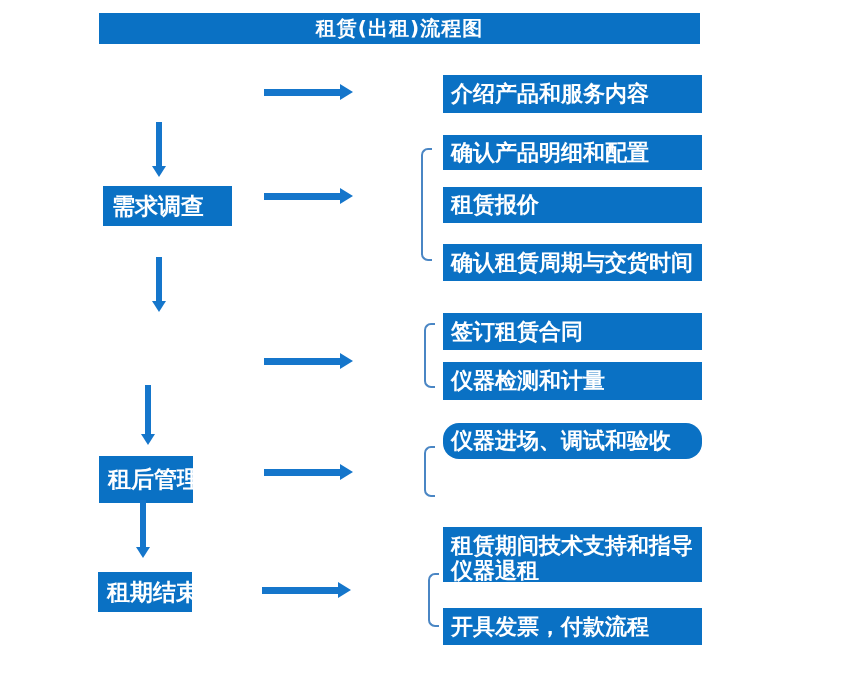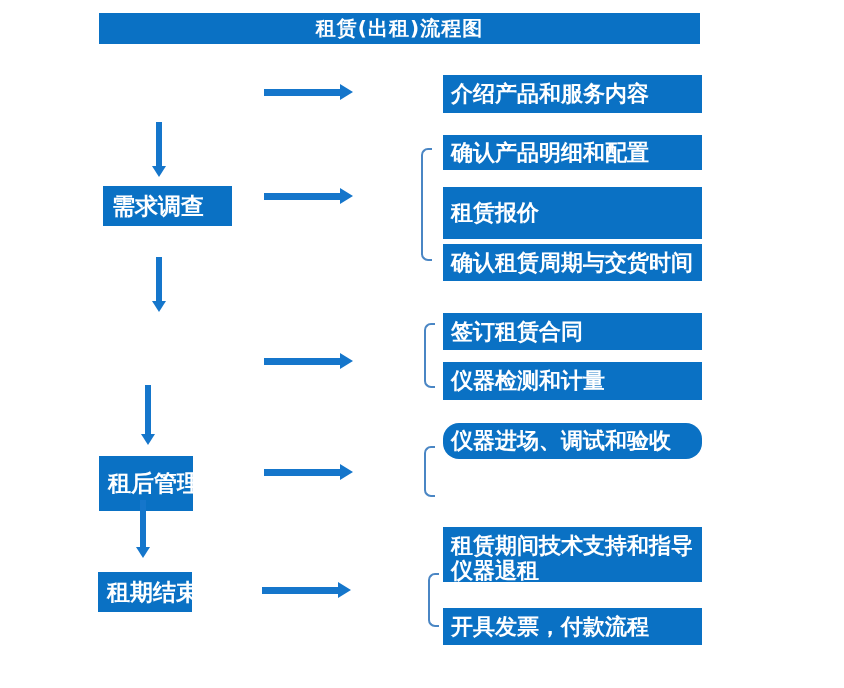--- a/index.html
+++ b/index.html
@@ -85,21 +85,21 @@
   }
 </style>
 </head>
 <body>
 
 <div class="canvas">
 
   <div class="box title-bar" style="left:99px;top:13px;width:601px;height:31px;">租赁(出租)流程图</div>
 
   <div class="box stage" style="left:103px;top:186px;width:129px;height:40px;">需求调查</div>
-  <div class="box stage" style="left:99px;top:456px;width:94px;height:55px;">租后管理</div>
+  <div class="box stage" style="left:99px;top:456px;width:94px;height:47px;">租后管理</div>
   <div class="box stage" style="left:98px;top:572px;width:94px;height:40px;">租期结束</div>
 
   <div class="v-arrow" style="left:151px;top:122px;height:55px;">
     <div class="v-shaft"></div>
     <div class="v-head"></div>
   </div>
   <div class="v-arrow" style="left:151px;top:257px;height:55px;">
     <div class="v-shaft"></div>
     <div class="v-head"></div>
   </div>
@@ -134,21 +134,21 @@
   </div>
 
   <div class="bracket" style="left:421px;top:148px;height:113px;"></div>
   <div class="bracket" style="left:424px;top:323px;height:65px;"></div>
   <div class="bracket" style="left:424px;top:446px;height:51px;"></div>
   <div class="bracket" style="left:428px;top:573px;height:54px;"></div>
 
   <div class="box output" style="left:443px;top:75px;width:259px;height:38px;text-align:right;">介绍产品和服务内容</div>
 
   <div class="box output" style="left:443px;top:135px;width:259px;height:35px;">确认产品明细和配置</div>
-  <div class="box output" style="left:443px;top:187px;width:259px;height:52px;">租赁报价</div>
+  <div class="box output" style="left:443px;top:187px;width:259px;height:36px;">租赁报价</div>
   <div class="box output" style="left:443px;top:244px;width:259px;height:37px;">确认租赁周期与交货时间</div>
 
   <div class="box output" style="left:443px;top:313px;width:259px;height:37px;">签订租赁合同</div>
   <div class="box output" style="left:443px;top:362px;width:259px;height:38px;">仪器检测和计量</div>
 
   <div class="box output" style="left:443px;top:423px;width:259px;height:36px;border-radius:16px;">仪器进场、调试和验收</div>
   <div class="box output" style="left:443px;top:500px;width:259px;height:37px;margin-top:27px;">租赁期间技术支持和指导</div>
 
   <div class="box output" style="left:443px;top:560px;width:259px;height:22px;">仪器退租</div>
   <div class="box output" style="left:443px;top:608px;width:259px;height:37px;">开具发票，付款流程</div>

